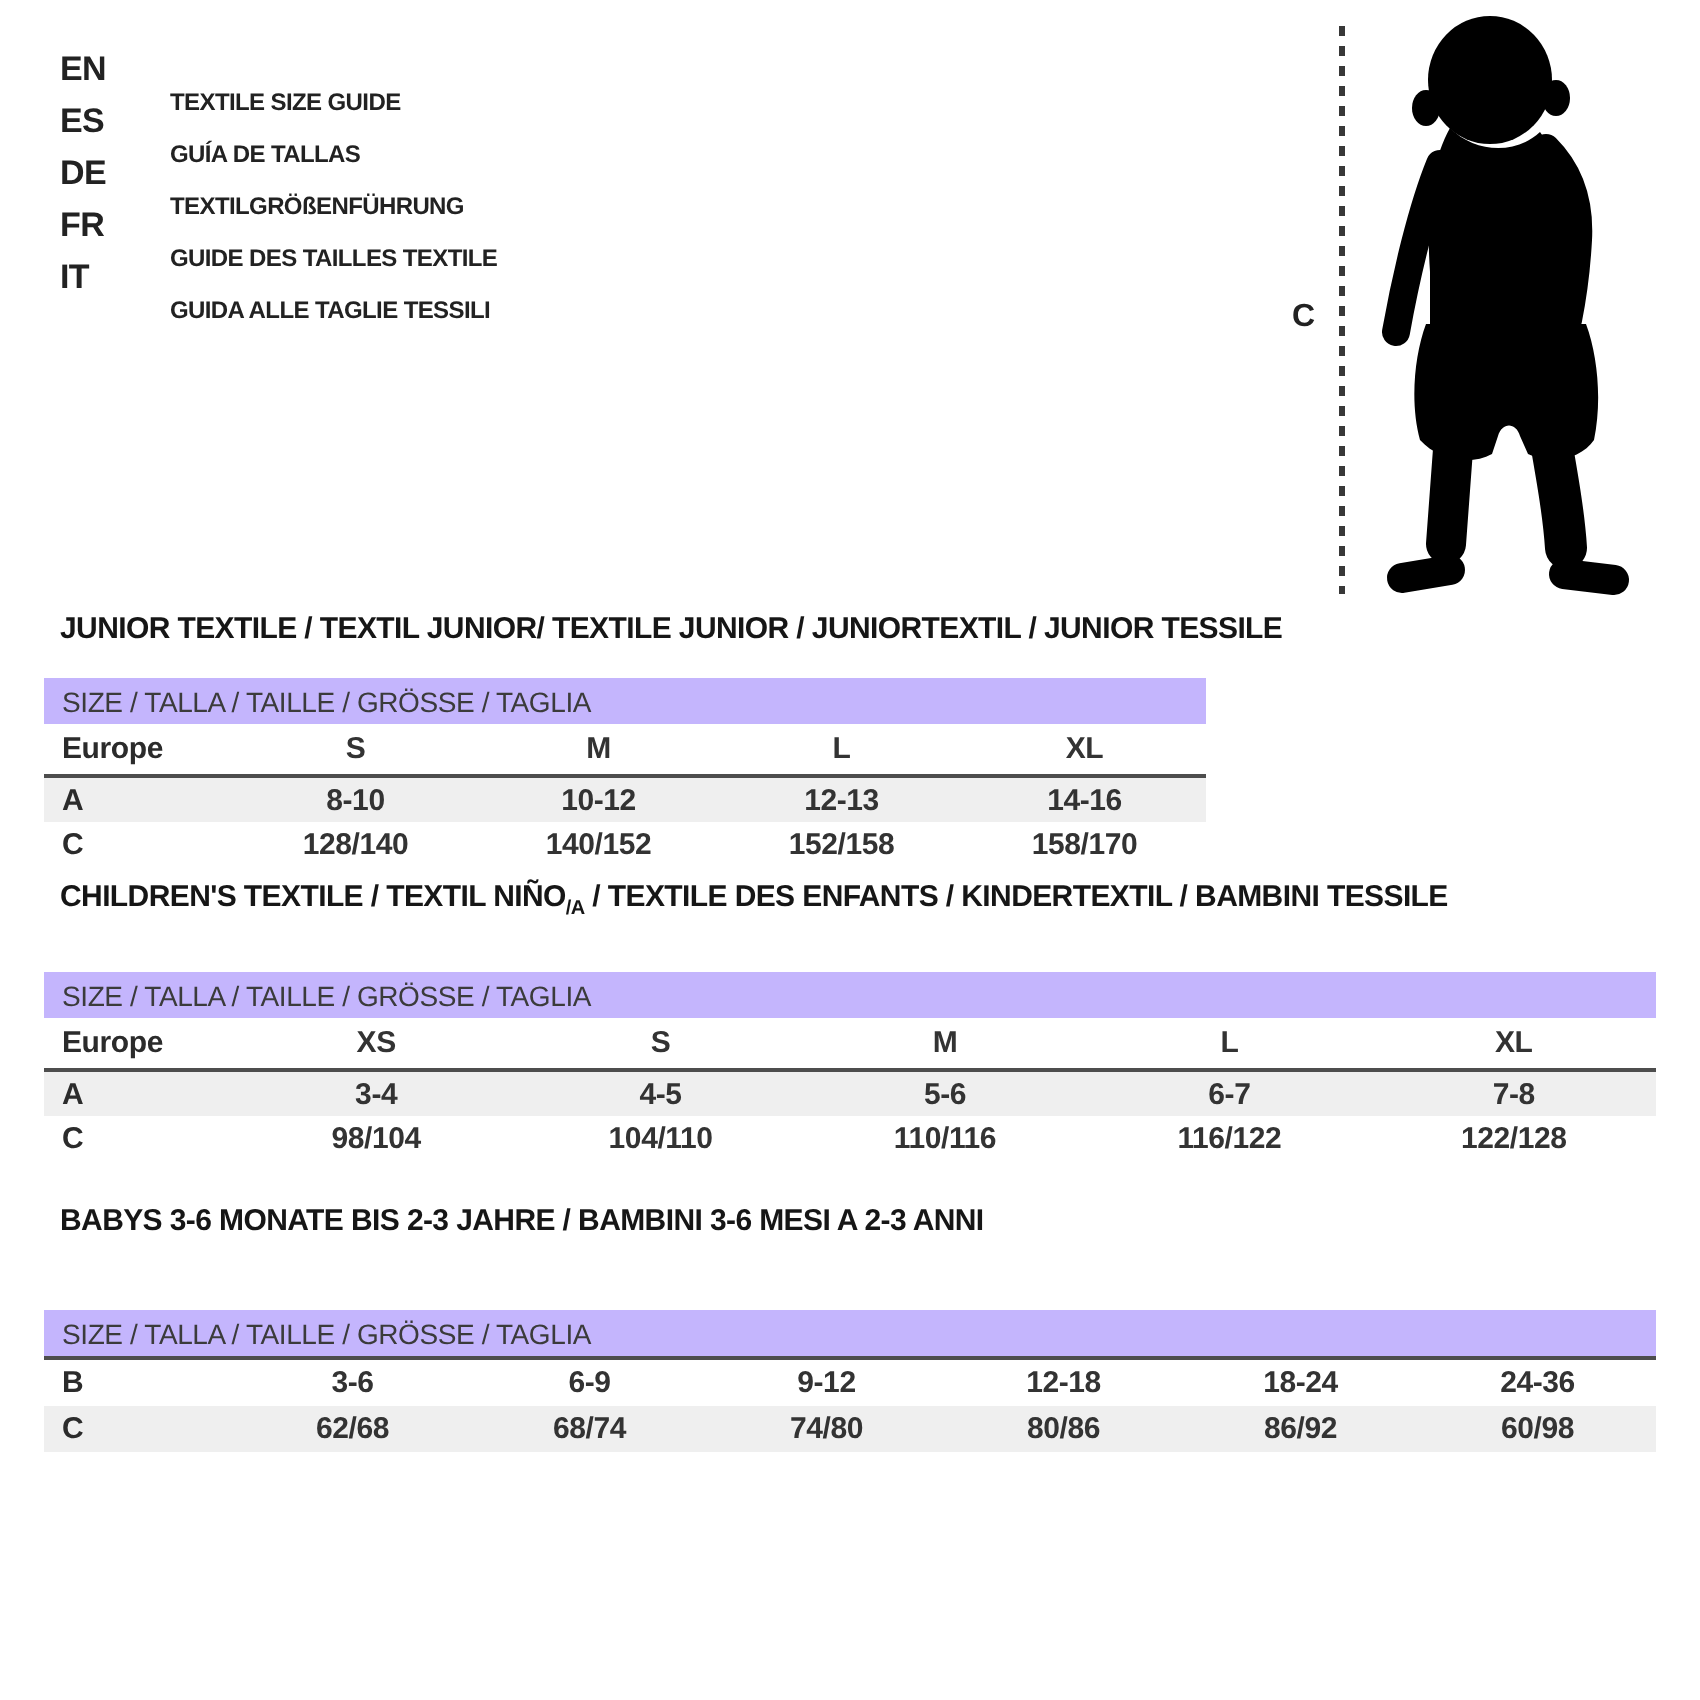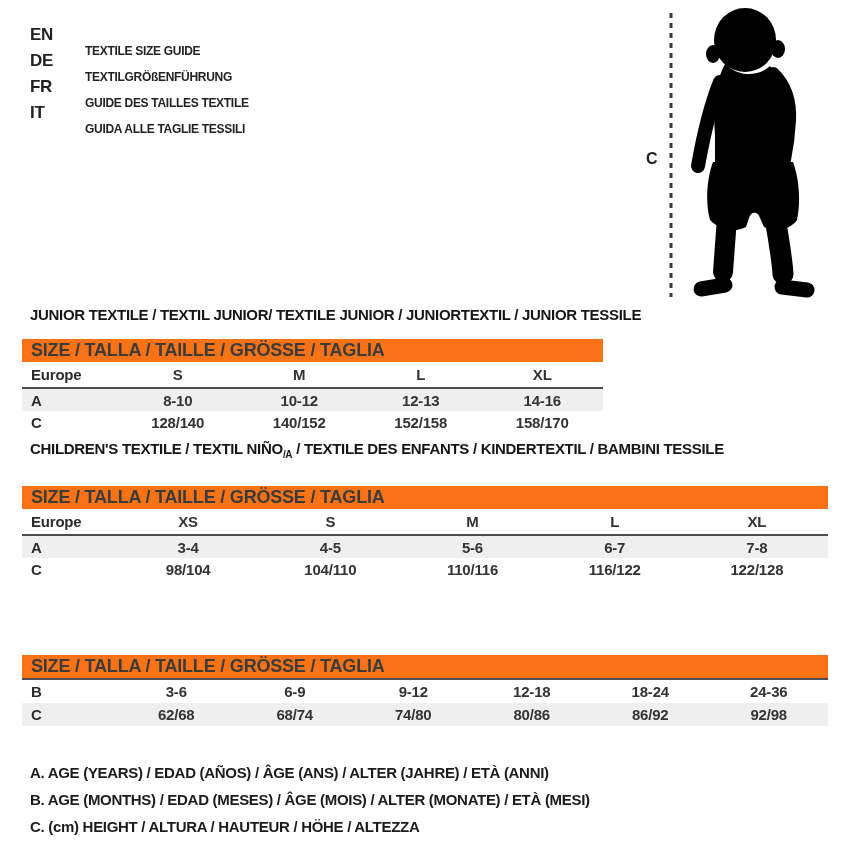--- a/index.html
+++ b/index.html
@@ -14,22 +14,22 @@
   .lang-label{font-size:12px;font-weight:700;letter-spacing:-0.3px;color:#222;white-space:nowrap;margin-top:31px;}
   
   .dash-line{position:absolute;left:668px;top:13px;}
   .c-label{position:absolute;left:646px;top:150px;font-size:16px;font-weight:700;color:#222;}
   .baby{position:absolute;left:685px;top:6px;}
   
   .sec-title{position:absolute;left:30px;font-size:15px;font-weight:700;letter-spacing:-0.3px;color:#161616;white-space:nowrap;text-align:center;}
   .sec-title .subpart{font-size:10px;vertical-align:sub;}
   .two-line{line-height:22px;}
   .size-table{position:absolute;left:22px;}
-  .thead{height:23px;background:#f97316;display:flex;align-items:center;padding-left:9px;
-         font-size:18px;font-weight:700;letter-spacing:-0.2px;color:#3b3b3b;}
+  .thead{height:23px;background:#c4b5fd;display:flex;align-items:center;padding-left:9px;
+         font-size:14px;font-weight:400;letter-spacing:-0.2px;color:#3b3b3b;}
   .trow{display:grid;align-items:center;font-size:15px;font-weight:700;letter-spacing:-0.2px;color:#333;}
   .trow span{text-align:center;}
   .trow .tlabel{text-align:left;padding-left:9px;color:#2b2b2b;}
   .cols4{grid-template-columns:95px repeat(4,1fr);}
   .cols5{grid-template-columns:95px repeat(5,1fr);}
   .cols6{grid-template-columns:95px repeat(6,1fr);}
   .r-euro{height:25px;}
   .r-22{height:22px;}
   .r-23{height:23px;}
   .shade{background:#efefef;}
@@ -40,20 +40,24 @@
 </style>
 </head>
 <body>
 
 <div class="canvas">
 
   <div class="lang-list">
     <div class="lang-row">
       <span class="lang-code">EN</span>
       <span class="lang-label">TEXTILE SIZE GUIDE</span>
+    </div>
+    <div class="lang-row">
+      <span class="lang-code">ES</span>
+      <span class="lang-label">GUÍA DE TALLAS</span>
     </div>
     <div class="lang-row">
       <span class="lang-code">DE</span>
       <span class="lang-label">TEXTILGRÖßENFÜHRUNG</span>
     </div>
     <div class="lang-row">
       <span class="lang-code">FR</span>
       <span class="lang-label">GUIDE DES TAILLES TEXTILE</span>
     </div>
     <div class="lang-row">
@@ -132,43 +136,39 @@
       <span class="tlabel">C</span>
       <span>98/104</span>
       <span>104/110</span>
       <span>110/116</span>
       <span>116/122</span>
       <span>122/128</span>
     </div>
   </div>
 
   <div class="sec-title two-line" style="top:600px;">
+    <div>BABYS 3-6 MONATE BIS 2-3 JAHRE / BAMBINI 3-6 MESI A 2-3 ANNI</div>
   </div>
   <div class="size-table" style="top:655px;width:806px;">
     <div class="thead">SIZE / TALLA / TAILLE / GRÖSSE / TAGLIA</div>
     <div class="sep"></div>
     <div class="trow cols6 r-23">
       <span class="tlabel">B</span>
       <span>3-6</span>
       <span>6-9</span>
       <span>9-12</span>
       <span>12-18</span>
       <span>18-24</span>
       <span>24-36</span>
     </div>
     <div class="trow cols6 r-23 shade">
       <span class="tlabel">C</span>
       <span>62/68</span>
       <span>68/74</span>
       <span>74/80</span>
       <span>80/86</span>
       <span>86/92</span>
-      <span>92/98</span>
+      <span>60/98</span>
     </div>
   </div>
 
-  <div class="legend">
-    <div class="legend-row">A. AGE (YEARS) / EDAD (AÑOS) / ÂGE (ANS) / ALTER (JAHRE) / ETÀ (ANNI)</div>
-    <div class="legend-row">B. AGE (MONTHS) / EDAD (MESES) / ÂGE (MOIS) / ALTER (MONATE) / ETÀ (MESI)</div>
-    <div class="legend-row">C. (cm) HEIGHT / ALTURA / HAUTEUR / HÖHE / ALTEZZA</div>
-  </div>
 
 </div>
 
 </body></html>

